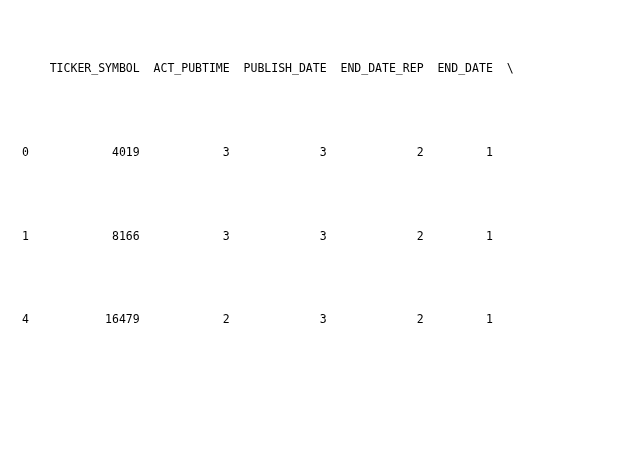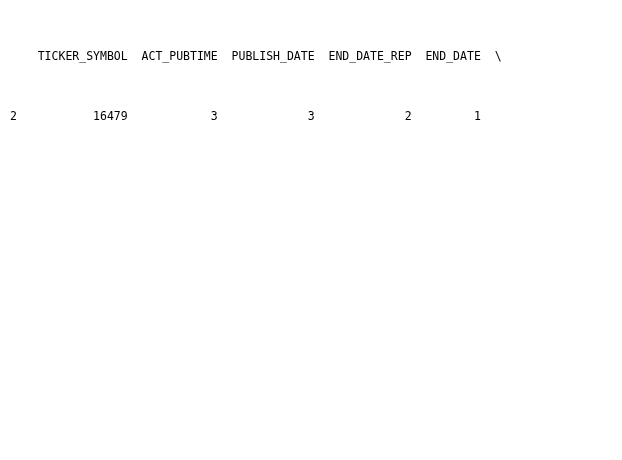--- a/index.html
+++ b/index.html
@@ -16,33 +16,35 @@
     overflow: hidden;
   }
   .output {
     padding: 10px 0 0 6px;
     white-space: pre;
     line-height: 17.2px;
     font-family: "DejaVu Sans Mono", "Liberation Mono", monospace;
   }
   .block {
     white-space: pre;
-    margin: 4px;
+    margin: 16px;
     font-family: "DejaVu Sans Mono", "Liberation Mono", monospace;
   }
   .gap {
     height: 17.2px;
   }
 </style>
 </head>
 <body>
 
 <div class="output">
   <pre class="block">    TICKER_SYMBOL  ACT_PUBTIME  PUBLISH_DATE  END_DATE_REP  END_DATE  \</pre>
-  <pre class="block">2           16479            3             3             2         1</pre>
+  <pre class="block">0            4019            3             3             2         1</pre>
+  <pre class="block">1            8166            3             3             2         1</pre>
+  <pre class="block">4           16479            2             3             2         1</pre>
 
   <div class="gap"></div>
 
   
   
   
   
   
 
   

